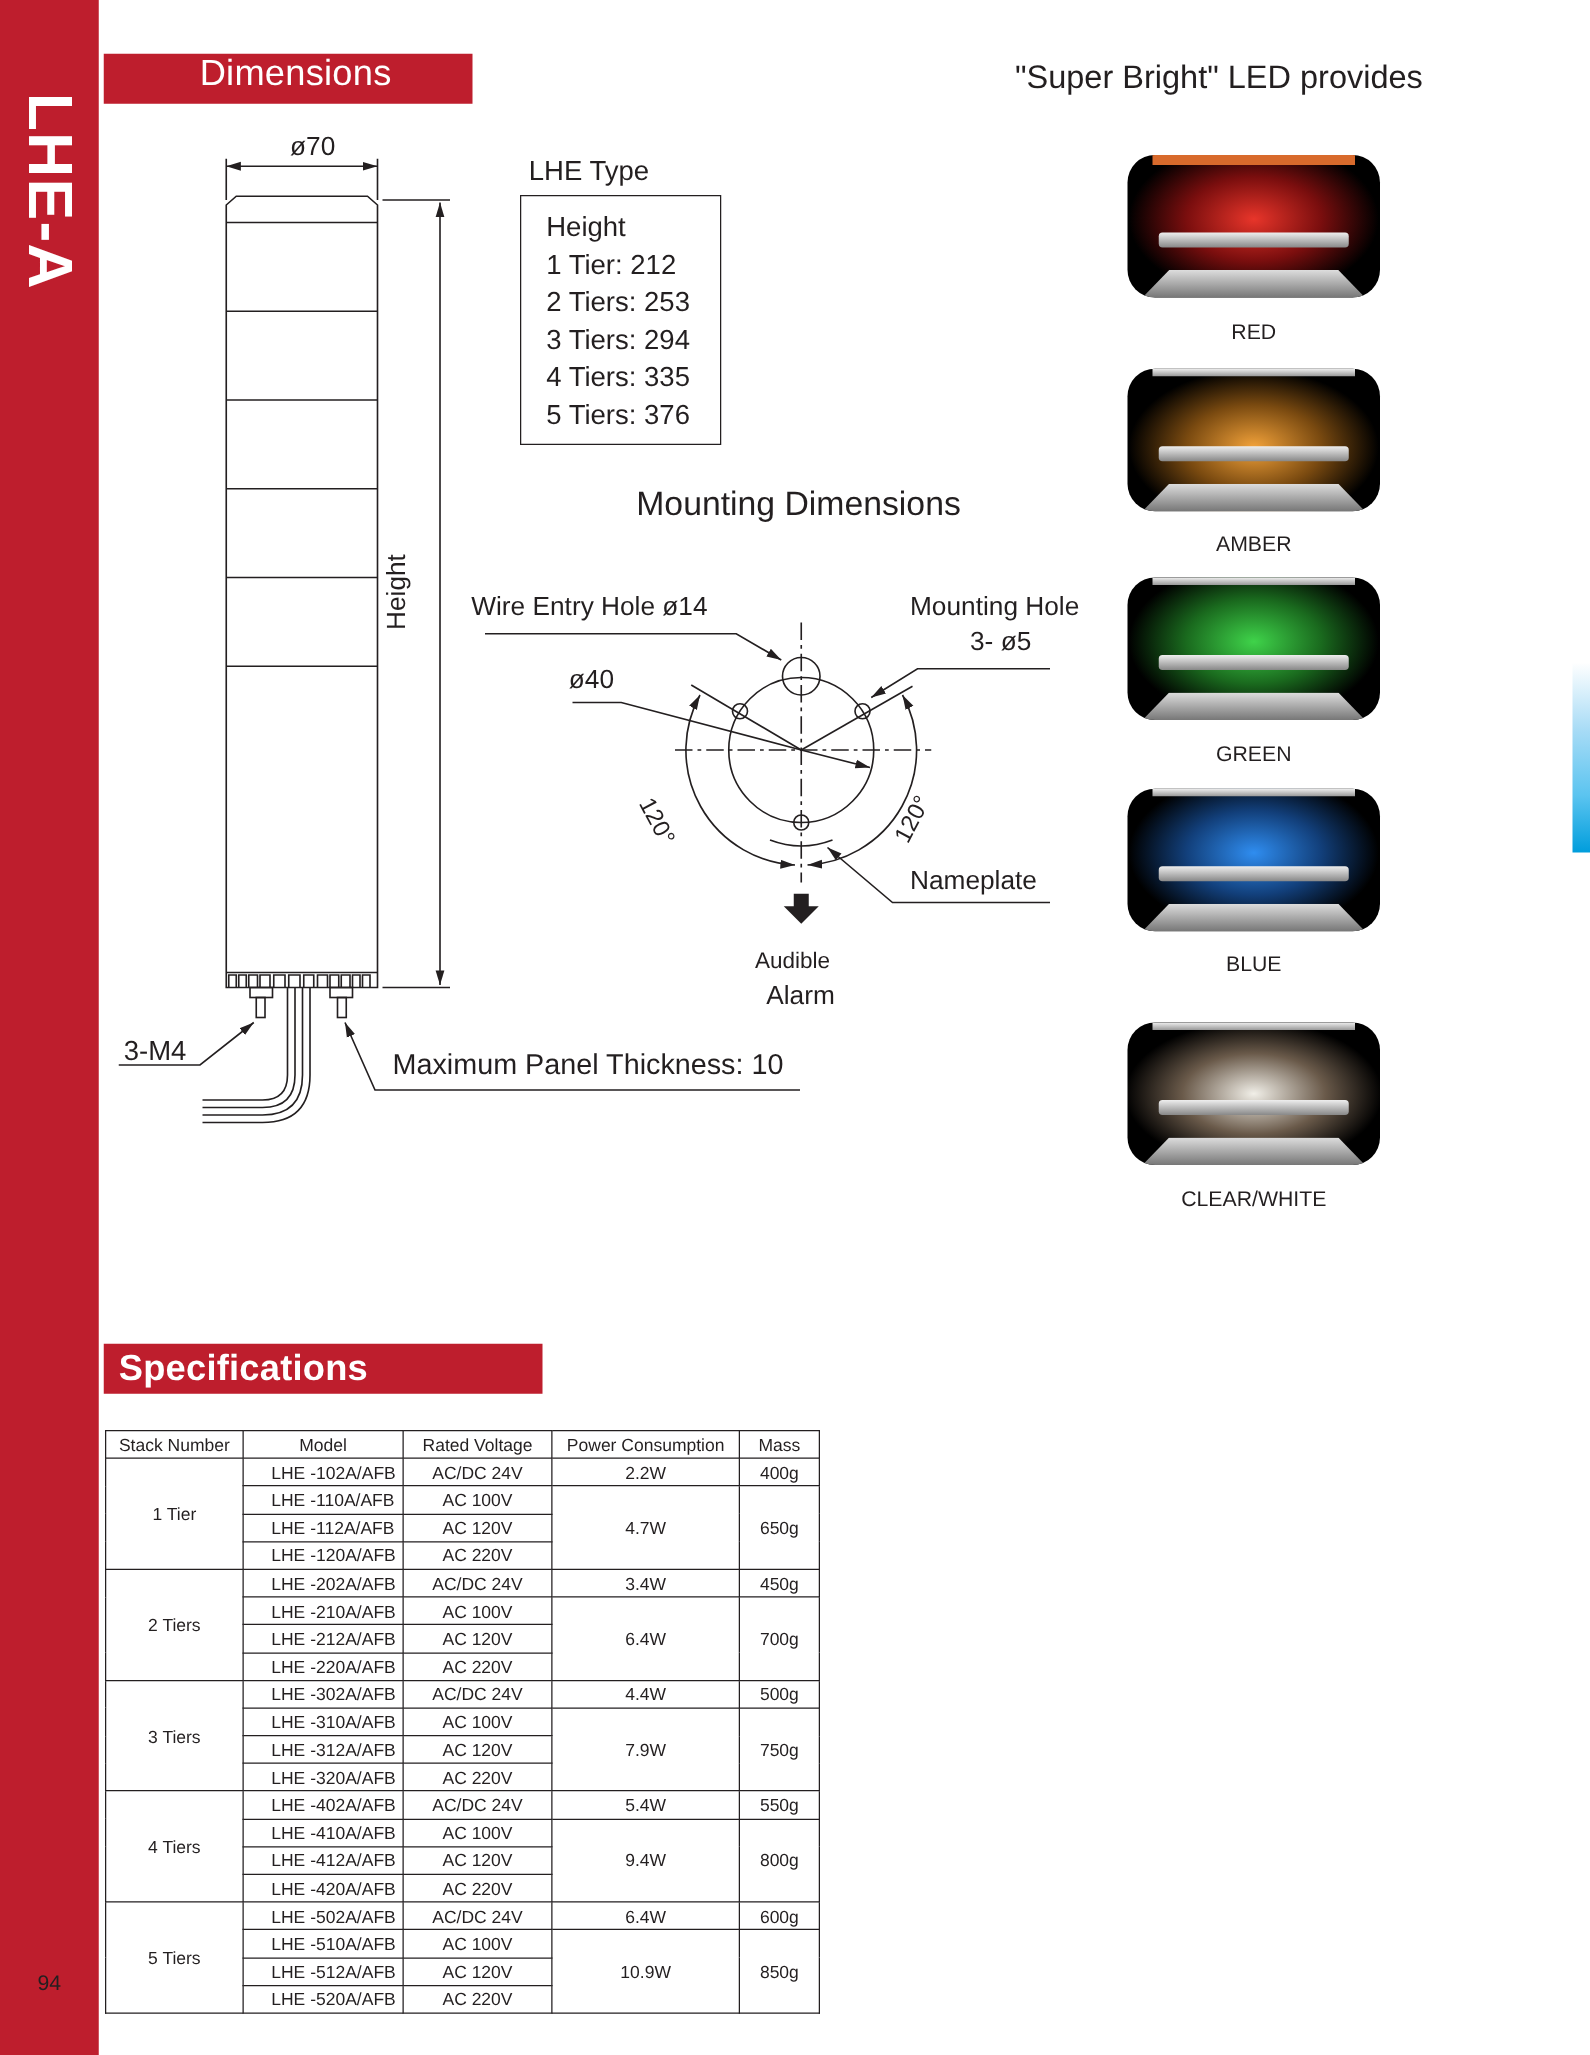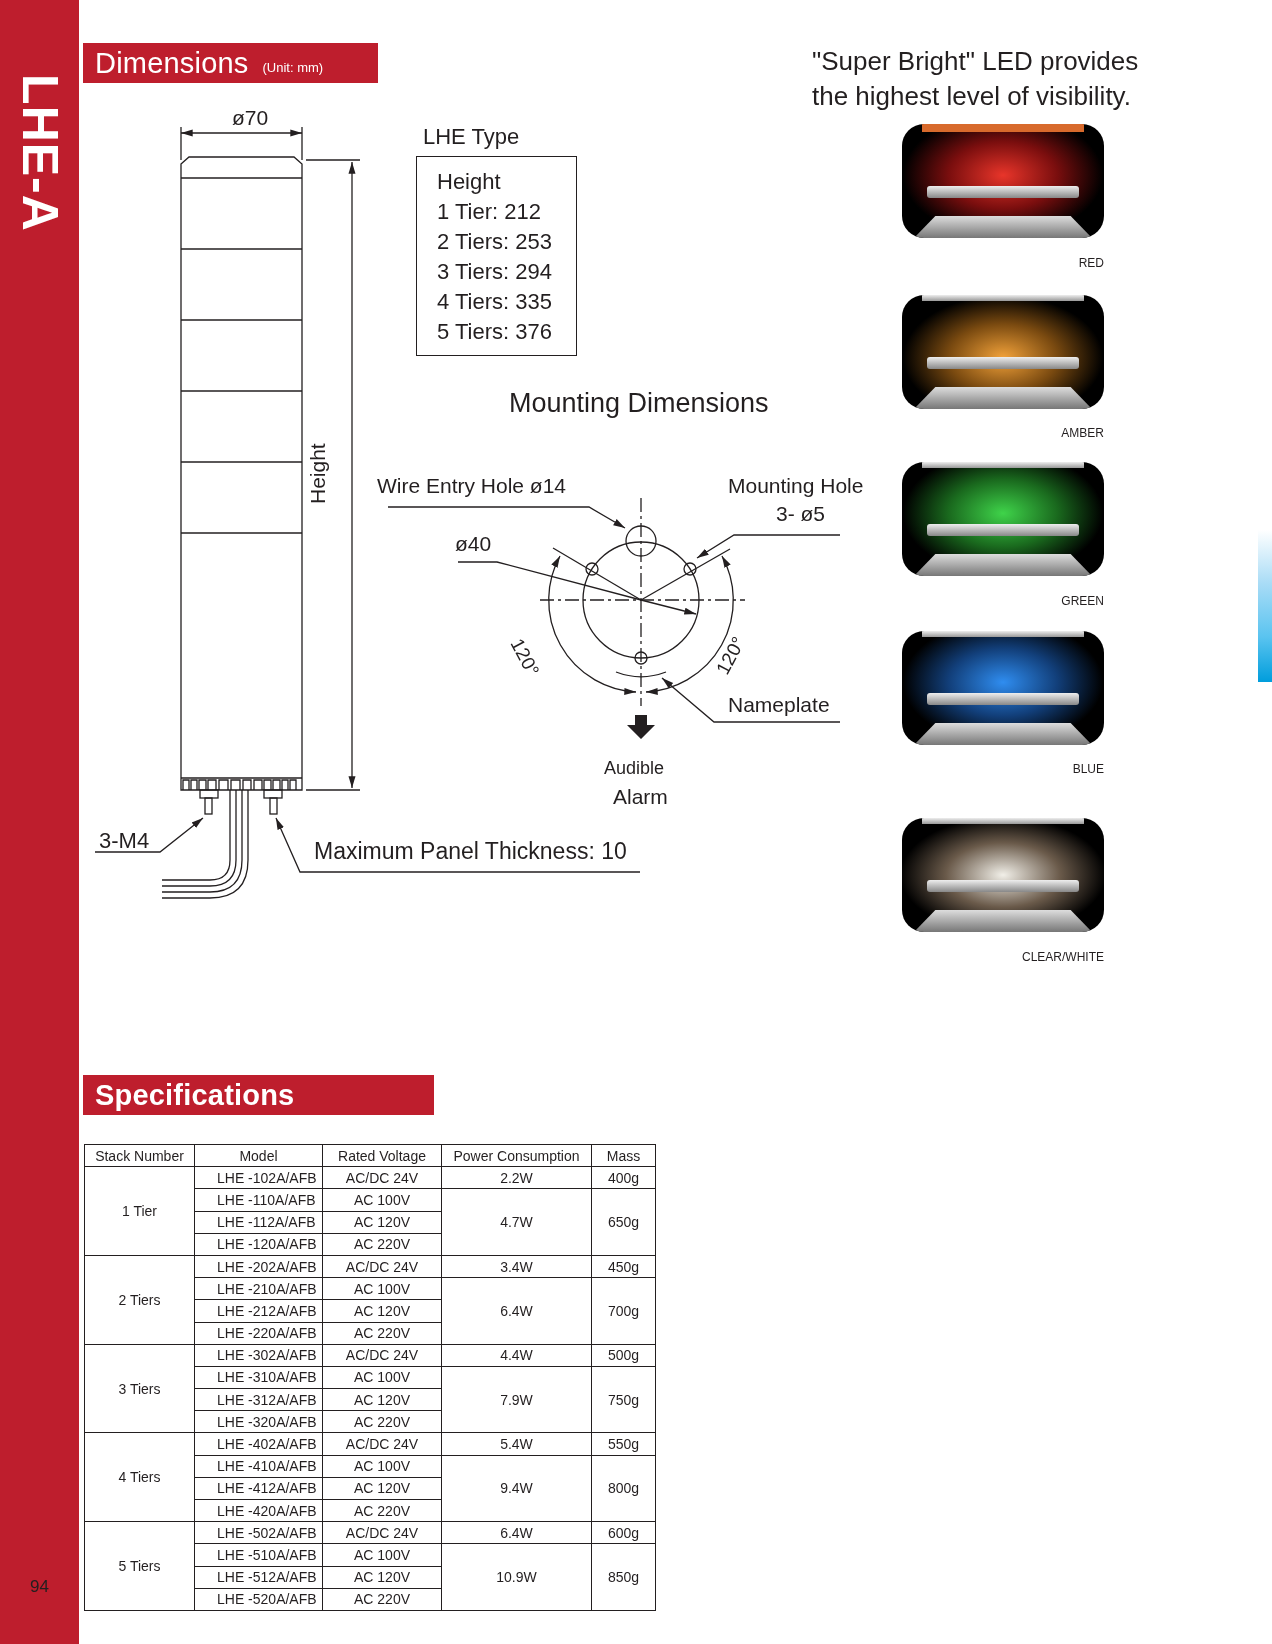--- a/index.html
+++ b/index.html
@@ -9,36 +9,36 @@
   .side-band { position: absolute; left: 0; top: 0; width: 79px; height: 1644px; background: #be1e2d; }
   .side-title { position: absolute; left: 10px; top: 78px; width: 60px; height: 150px; display: flex; align-items: center; justify-content: center; }
   .side-title span { display: block; transform: rotate(90deg); white-space: nowrap; color: #fff; font-weight: bold; font-size: 50px; letter-spacing: 1px; font-family: "Liberation Sans", sans-serif; }
   .page-num { position: absolute; left: 30px; top: 1577px; width: 40px; font-size: 17px; color: #231f20; background: transparent; }
 
   .blue-tab { position: absolute; left: 1258px; top: 530px; width: 14px; height: 152px; background: linear-gradient(to bottom, #ffffff 0%, #a9dcf6 35%, #5bc4f0 70%, #009ddc 100%); }
 
   .section-header { position: absolute; height: 40px; background: #be1e2d; color: #fff; display: flex; align-items: center; padding-left: 12px; }
   .section-header .big { font-size: 29px; letter-spacing: 0.2px; }
   .section-header .small { font-size: 13px; margin-left: 14px; margin-top: 8px; }
-  .hdr-dim { left: 83px; top: 43px; width: 295px; }
+  .hdr-dim { left: 83px; top: 43px; width: 295px; flex-direction: column; }
   .hdr-spec { left: 83px; top: 1075px; width: 351px; font-weight: bold; }
 
   .drawing { position: absolute; left: 0; top: 0; width: 1272px; height: 1000px; pointer-events: none; }
   .txt { position: absolute; white-space: nowrap; color: #231f20; }
 
   .lhe-type-label { left: 423px; top: 124px; font-size: 22px; }
   .height-box { position: absolute; left: 416px; top: 156px; width: 161px; height: 200px; border: 1.3px solid #231f20; padding: 10px 0 0 20px; }
   .height-box div { font-size: 22px; line-height: 30px; }
 
   .mount-title { left: 509px; top: 388px; font-size: 27px; }
 
   .promo { position: absolute; left: 812px; top: 44px; font-size: 26px; line-height: 35px; }
 
   .led-card { position: absolute; left: 902px; width: 202px; height: 114px; border-radius: 22px; overflow: hidden; background: #000; }
-  .led-label { position: absolute; width: 202px; left: 902px; text-align: right; font-size: 12px; }
+  .led-label { position: absolute; width: 202px; left: 902px; text-align: center; font-size: 17px; }
 
   .spec-table { position: absolute; left: 84px; top: 1144px; border-collapse: collapse; font-size: 14px; }
   .spec-table th, .spec-table td { border: 1px solid #231f20; text-align: center; font-weight: normal; height: 22.2px; padding: 0 4px; white-space: nowrap; }
   .spec-table td.model { text-align: left; padding-left: 22px; }
   .col-stack { width: 110px; } .col-model { width: 128px; } .col-volt { width: 119px; } .col-pow { width: 150px; } .col-mass { width: 64px; }
 </style>
 </head>
 <body>
 
 <div class="side-band"></div>
@@ -140,21 +140,20 @@
 <div class="txt" style="left:776px;top:502px;font-size:21px;">3- ø5</div>
 <div class="txt" style="left:455px;top:532px;font-size:21px;">ø40</div>
 <div class="txt" style="left:525px;top:635px;font-size:19px;transform:rotate(62deg);transform-origin:left top;">120°</div>
 <div class="txt" style="left:712px;top:668px;font-size:19px;transform:rotate(-62deg);transform-origin:left top;">120°</div>
 <div class="txt" style="left:728px;top:693px;font-size:21px;">Nameplate</div>
 <div class="txt" style="left:604px;top:758px;font-size:18px;">Audible</div>
 <div class="txt" style="left:613px;top:785px;font-size:21px;">Alarm</div>
 
 <div class="promo">
   <div>"Super Bright" LED provides</div>
-  <div>the highest level of visibility.</div>
 </div>
 
 <div class="led-card" style="top:124px;background:radial-gradient(ellipse at 50% 45%, #e8352a 0%, #7a0e0e 38%, #000 70%);">
   <div style="position:absolute;left:25px;right:25px;top:62px;height:12px;background:linear-gradient(#eee,#888);border-radius:3px;"></div>
   <div style="position:absolute;left:12px;right:12px;bottom:0;height:22px;background:linear-gradient(#ddd,#777);clip-path:polygon(12% 0,88% 0,100% 100%,0 100%);"></div>
   <div style="position:absolute;left:20px;right:20px;top:0;height:8px;background:#d86a2c;"></div>
 </div>
 <div class="led-label" style="top:256px;">RED</div>
 
 <div class="led-card" style="top:295px;background:radial-gradient(ellipse at 50% 55%, #f2a23a 0%, #7a4a10 38%, #000 70%);">

